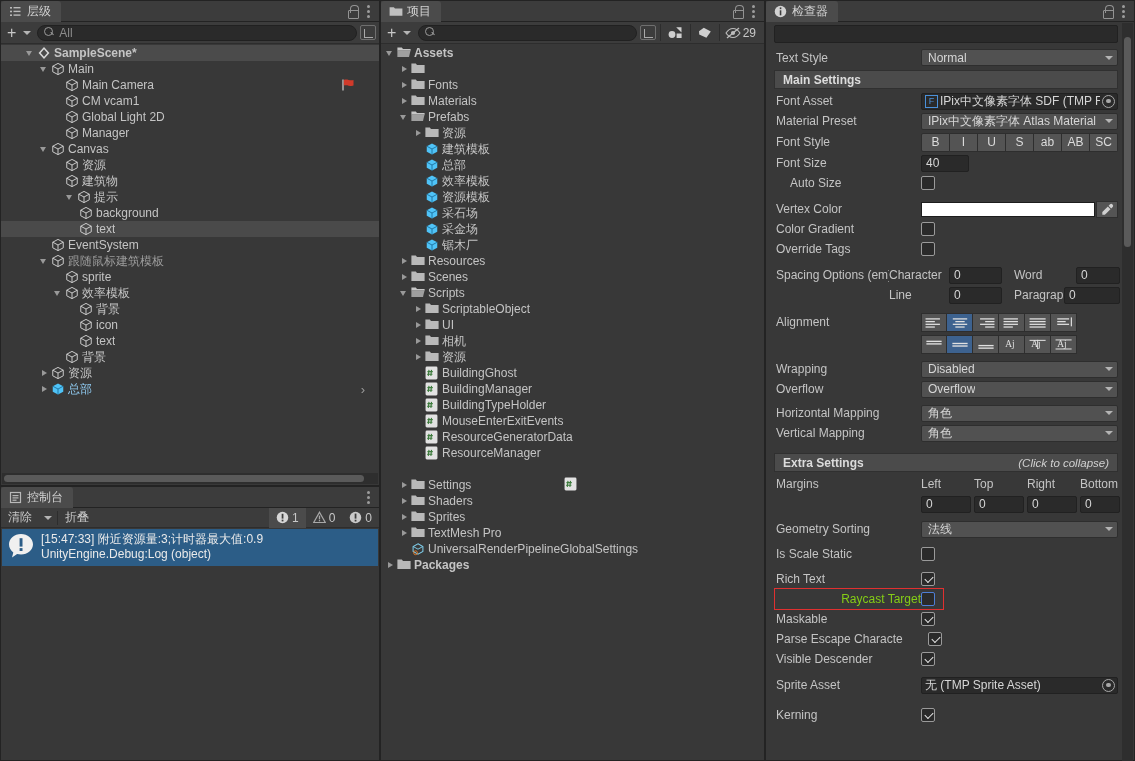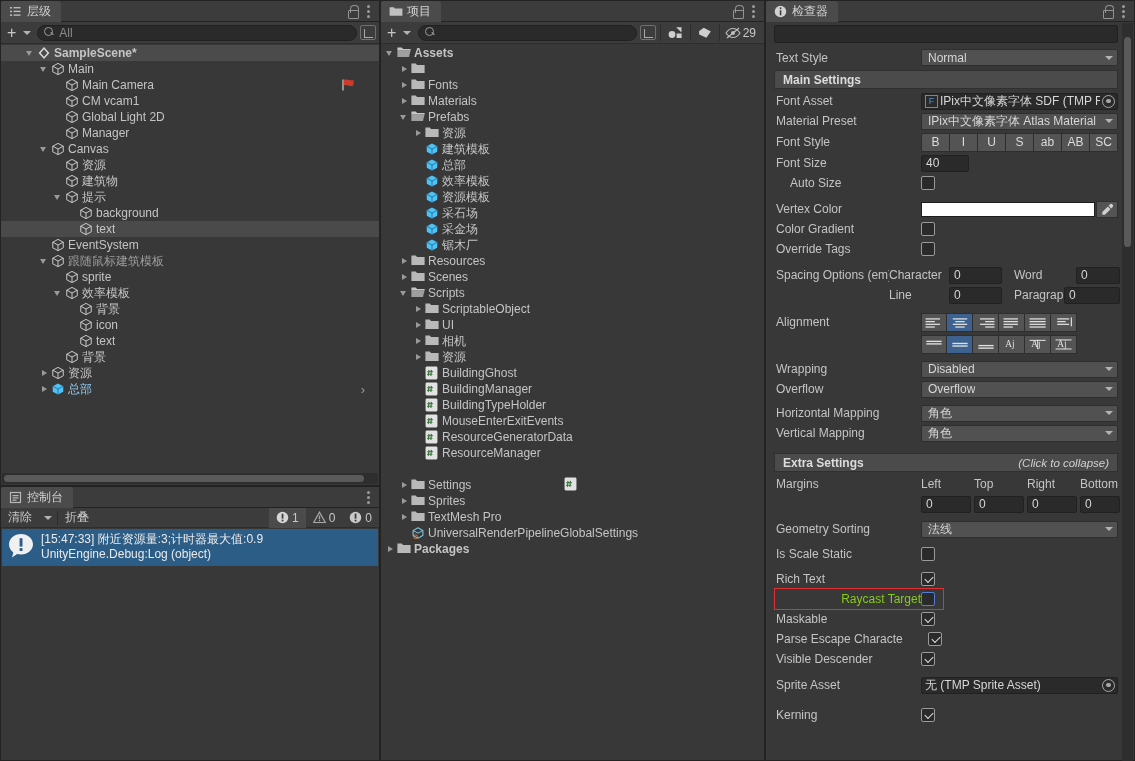--- a/index.html
+++ b/index.html
@@ -246,21 +246,21 @@
         </div>
         <div class="row" style="height: 16px;">
           <span style="flex: 0 0 auto; width: 52px;"></span>
           <span class="arrow"></span>
           <span class="ico"><svg width="14" height="14" viewBox="0 0 16 16">
               <path d="M8 1.6 L14 4.8 L14 11.2 L8 14.4 L2 11.2 L2 4.8 Z" fill="none" stroke="#cfcfcf" stroke-width="1.1"></path>
               <path d="M2 4.8 L8 8 L14 4.8 M8 8 L8 14.4" fill="none" stroke="#cfcfcf" stroke-width="1.1"></path>
             </svg></span>
           <span class="lbl">建筑物</span>
         </div>
-        <div class="row" style="height: 16px;">
+        <div class="row" style="height: 16px; margin-left: 12px;">
           <span style="flex: 0 0 auto; width: 52px;"></span>
           <span class="arrow open"></span>
           <span class="ico"><svg width="14" height="14" viewBox="0 0 16 16">
               <path d="M8 1.6 L14 4.8 L14 11.2 L8 14.4 L2 11.2 L2 4.8 Z" fill="none" stroke="#cfcfcf" stroke-width="1.1"></path>
               <path d="M2 4.8 L8 8 L14 4.8 M8 8 L8 14.4" fill="none" stroke="#cfcfcf" stroke-width="1.1"></path>
             </svg></span>
           <span class="lbl">提示</span>
         </div>
         <div class="row" style="height: 16px;">
           <span style="flex: 0 0 auto; width: 66px;"></span>
@@ -757,20 +757,28 @@
               <path d="M0.4 1.6 h4.4 l1.2 1.4 h7.6 v8 h-13.2 z" fill="#b9b9b9"></path>
             </svg></span>
           <span class="lbl">Settings</span>
         </div>
         <div class="row" style="height: 16px;">
           <span style="flex: 0 0 auto; width: 18px;"></span>
           <span class="arrow closed"></span>
           <span class="ico"><svg width="14" height="12" viewBox="0 0 14 12">
               <path d="M0.4 1.6 h4.4 l1.2 1.4 h7.6 v8 h-13.2 z" fill="#b9b9b9"></path>
             </svg></span>
+          <span class="lbl">Shaders</span>
+        </div>
+        <div class="row" style="height: 16px;">
+          <span style="flex: 0 0 auto; width: 18px;"></span>
+          <span class="arrow closed"></span>
+          <span class="ico"><svg width="14" height="12" viewBox="0 0 14 12">
+              <path d="M0.4 1.6 h4.4 l1.2 1.4 h7.6 v8 h-13.2 z" fill="#b9b9b9"></path>
+            </svg></span>
           <span class="lbl">Sprites</span>
         </div>
         <div class="row" style="height: 16px;">
           <span style="flex: 0 0 auto; width: 18px;"></span>
           <span class="arrow closed"></span>
           <span class="ico"><svg width="14" height="12" viewBox="0 0 14 12">
               <path d="M0.4 1.6 h4.4 l1.2 1.4 h7.6 v8 h-13.2 z" fill="#b9b9b9"></path>
             </svg></span>
           <span class="lbl">TextMesh Pro</span>
         </div>

